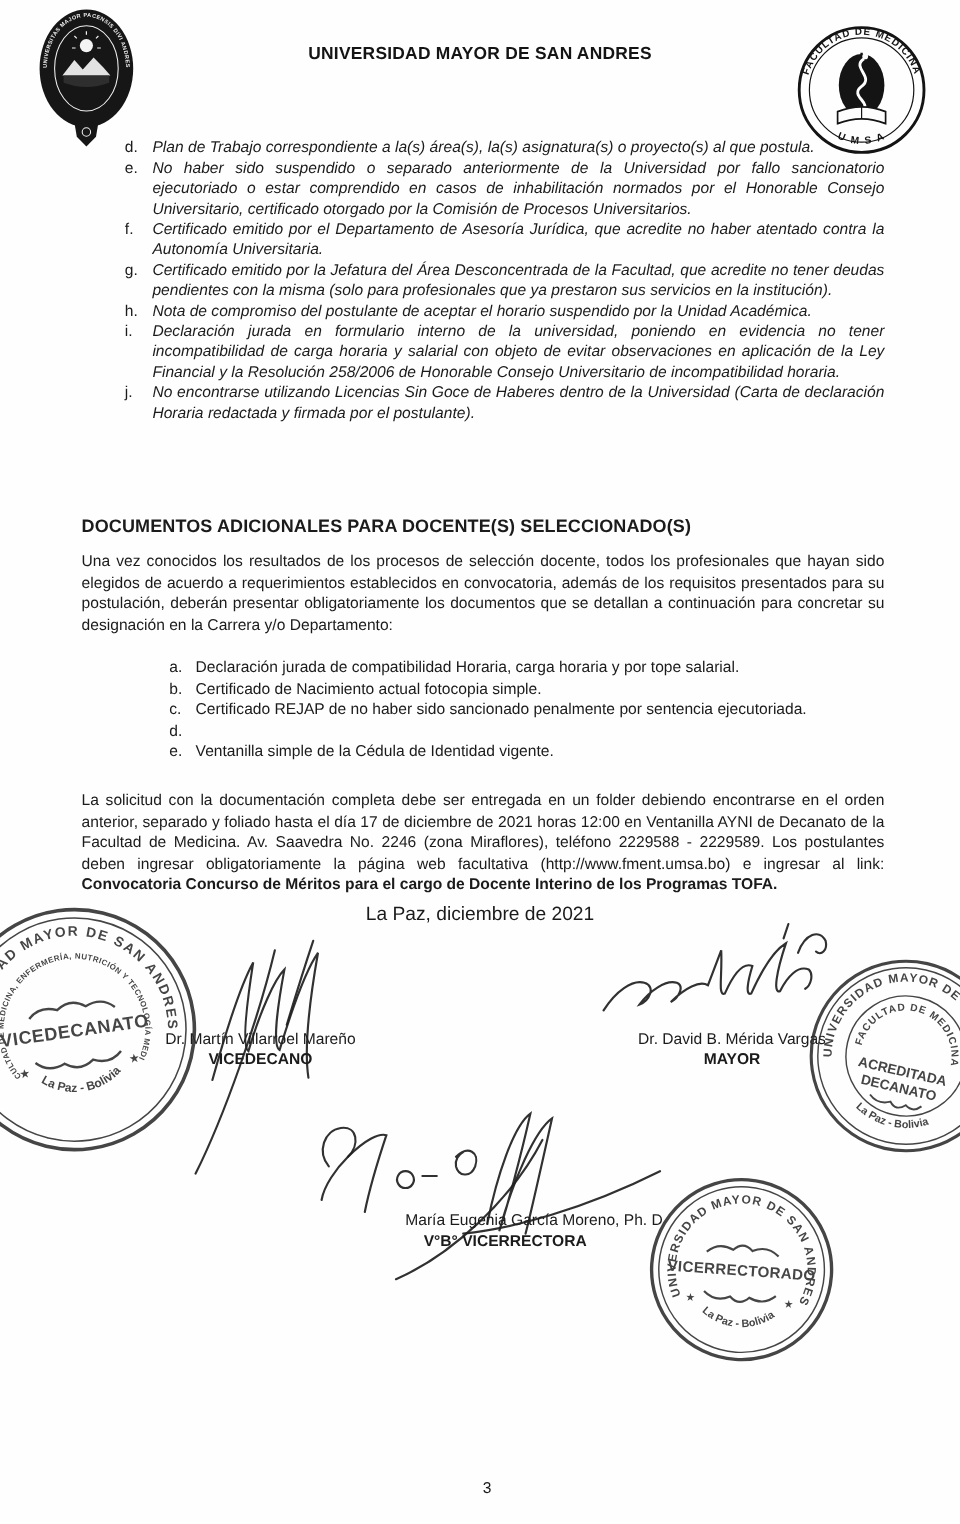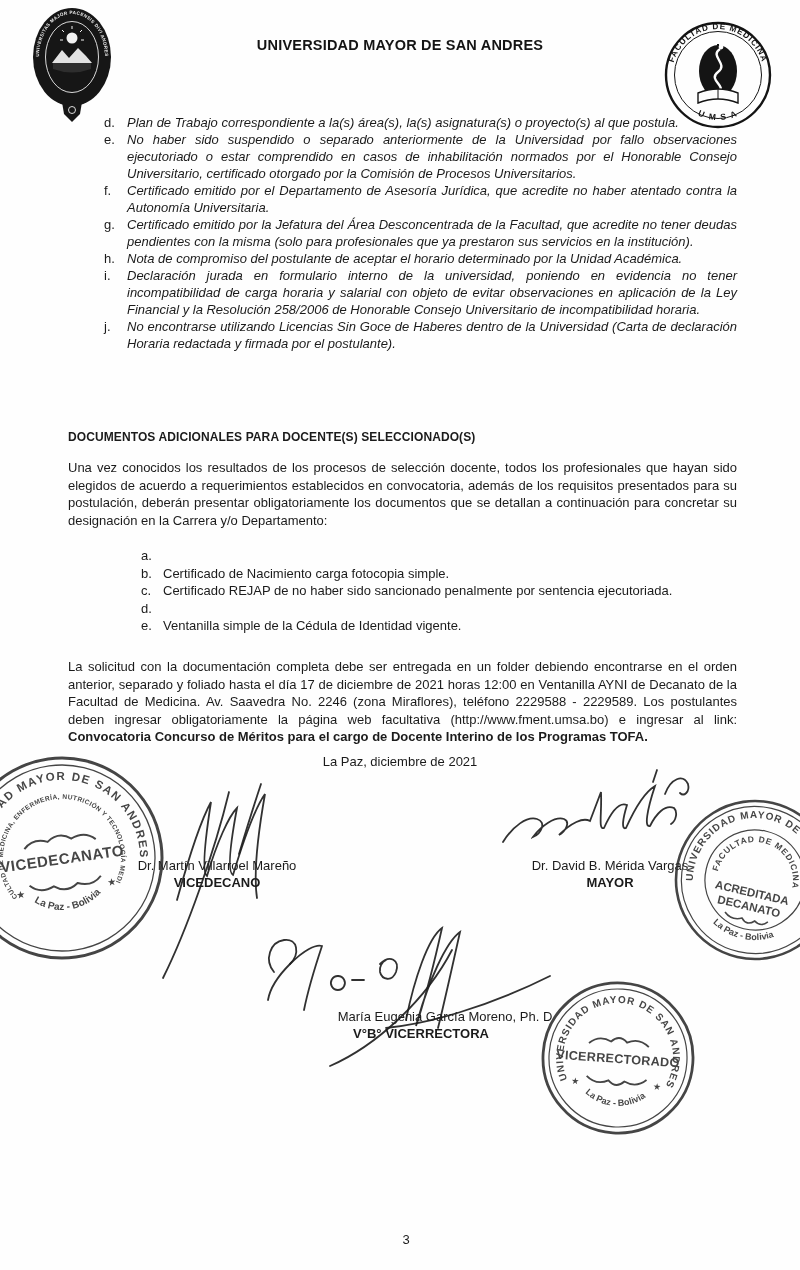--- a/index.html
+++ b/index.html
@@ -12,28 +12,28 @@
   
   .hdr-title{position:absolute;left:120px;top:36px;width:560px;text-align:center;
     font-size:14.5px;line-height:19px;font-weight:bold;color:#141414;letter-spacing:.2px;}
   .logo{position:absolute;}
   
   .req-list{position:absolute;left:104px;top:114px;width:633px;}
   .req-item{display:flex;font-size:13px;line-height:17px;}
   .req-item .letter{width:23px;flex:0 0 23px;}
   .req-item .txt{flex:1;text-align:justify;font-style:italic;}
   .sec-heading{position:absolute;left:68px;top:430px;width:669px;
-    font-size:12px;font-weight:bold;letter-spacing:.1px;}
+    font-size:15px;font-weight:bold;letter-spacing:.1px;}
   .para{position:absolute;left:68px;width:669px;font-size:13px;line-height:17.5px;text-align:justify;}
   .para1{top:459px;}
   .para2{top:658px;}
   .doc-list{position:absolute;left:141px;top:547px;width:560px;}
   .doc-item{display:flex;font-size:13px;line-height:17.5px;}
   .doc-item .letter{width:22px;flex:0 0 22px;}
-  .date-line{position:absolute;left:0;top:754px;width:800px;text-align:center;font-size:13px;}
+  .date-line{position:absolute;left:0;top:754px;width:800px;text-align:center;font-size:16px;}
   b{font-weight:bold;}
   
   .sig-block{position:absolute;text-align:center;font-size:13px;line-height:17px;}
   .sig-block .title{font-weight:bold;}
   .sig-svg{position:absolute;z-index:5;}
   .sig-svg path{fill:none;stroke:#20201f;stroke-width:1.8;stroke-linecap:round;opacity:.92;}
   
   .stamp{position:absolute;opacity:.88;}
   .stamp circle,.stamp path.line{fill:none;stroke:#2c2c2c;}
   .stamp text{fill:#2c2c2c;font-family:"Liberation Sans","DejaVu Sans",sans-serif;font-weight:bold;}
@@ -92,54 +92,55 @@
     <path d="M0,12 L0,24" stroke="#141414" stroke-width="1"></path>
   </svg>
 
   <div class="req-list">
     <div class="req-item">
       <span class="letter">d.</span>
       <div class="txt">Plan de Trabajo correspondiente a la(s) área(s), la(s) asignatura(s) o proyecto(s) al que postula.</div>
     </div>
     <div class="req-item">
       <span class="letter">e.</span>
-      <div class="txt">No haber sido suspendido o separado anteriormente de la Universidad por fallo observaciones ejecutoriado o estar comprendido en casos de inhabilitación normados por el Honorable Consejo Universitario, certificado otorgado por la Comisión de Procesos Universitarios.</div>
+      <div class="txt">No haber sido suspendido o separado anteriormente de la Universidad por fallo sancionatorio ejecutoriado o estar comprendido en casos de inhabilitación normados por el Honorable Consejo Universitario, certificado otorgado por la Comisión de Procesos Universitarios.</div>
     </div>
     <div class="req-item">
       <span class="letter">f.</span>
       <div class="txt">Certificado emitido por el Departamento de Asesoría Jurídica, que acredite no haber atentado contra la Autonomía Universitaria.</div>
     </div>
     <div class="req-item">
       <span class="letter">g.</span>
       <div class="txt">Certificado emitido por la Jefatura del Área Desconcentrada de la Facultad, que acredite no tener deudas pendientes con la misma (solo para profesionales que ya prestaron sus servicios en la institución).</div>
     </div>
     <div class="req-item">
       <span class="letter">h.</span>
-      <div class="txt">Nota de compromiso del postulante de aceptar el horario determinado por la Unidad Académica.</div>
+      <div class="txt">Nota de compromiso del postulante de aceptar el horario suspendido por la Unidad Académica.</div>
     </div>
     <div class="req-item">
       <span class="letter">i.</span>
       <div class="txt">Declaración jurada en formulario interno de la universidad, poniendo en evidencia no tener incompatibilidad de carga horaria y salarial con objeto de evitar observaciones en aplicación de la Ley Financial y la Resolución 258/2006 de Honorable Consejo Universitario de incompatibilidad horaria.</div>
     </div>
     <div class="req-item">
       <span class="letter">j.</span>
       <div class="txt">No encontrarse utilizando Licencias Sin Goce de Haberes dentro de la Universidad (Carta de declaración Horaria redactada y firmada por el postulante).</div>
     </div>
   </div>
 
   <div class="sec-heading">DOCUMENTOS ADICIONALES PARA DOCENTE(S) SELECCIONADO(S)</div>
   <div class="para para1">Una vez conocidos los resultados de los procesos de selección docente, todos los profesionales que hayan sido elegidos de acuerdo a requerimientos establecidos en convocatoria, además de los requisitos presentados para su postulación, deberán presentar obligatoriamente los documentos que se detallan a continuación para concretar su designación en la Carrera y/o Departamento:</div>
 
   <div class="doc-list">
     <div class="doc-item">
       <span class="letter">a.</span>
+      <div class="txt">Declaración jurada de compatibilidad Horaria, carga horaria y por tope salarial.</div>
     </div>
     <div class="doc-item">
       <span class="letter">b.</span>
-      <div class="txt">Certificado de Nacimiento carga fotocopia simple.</div>
+      <div class="txt">Certificado de Nacimiento actual fotocopia simple.</div>
     </div>
     <div class="doc-item">
       <span class="letter">c.</span>
       <div class="txt">Certificado REJAP de no haber sido sancionado penalmente por sentencia ejecutoriada.</div>
     </div>
     <div class="doc-item">
       <span class="letter">d.</span>
     </div>
     <div class="doc-item">
       <span class="letter">e.</span>

